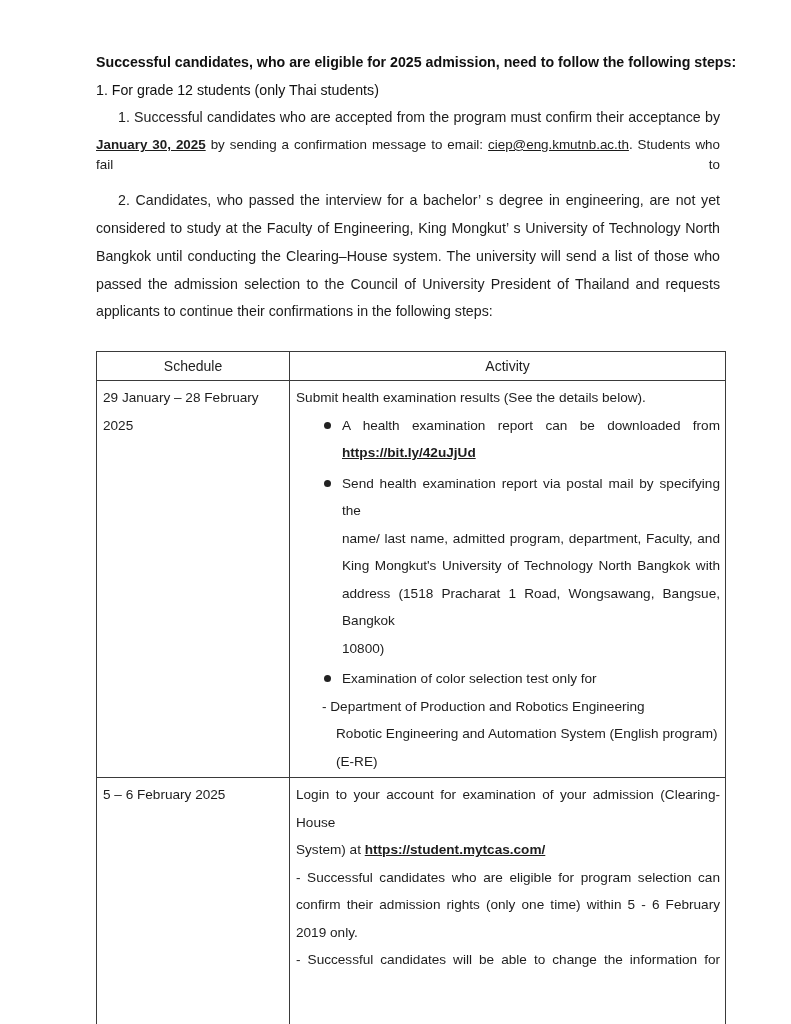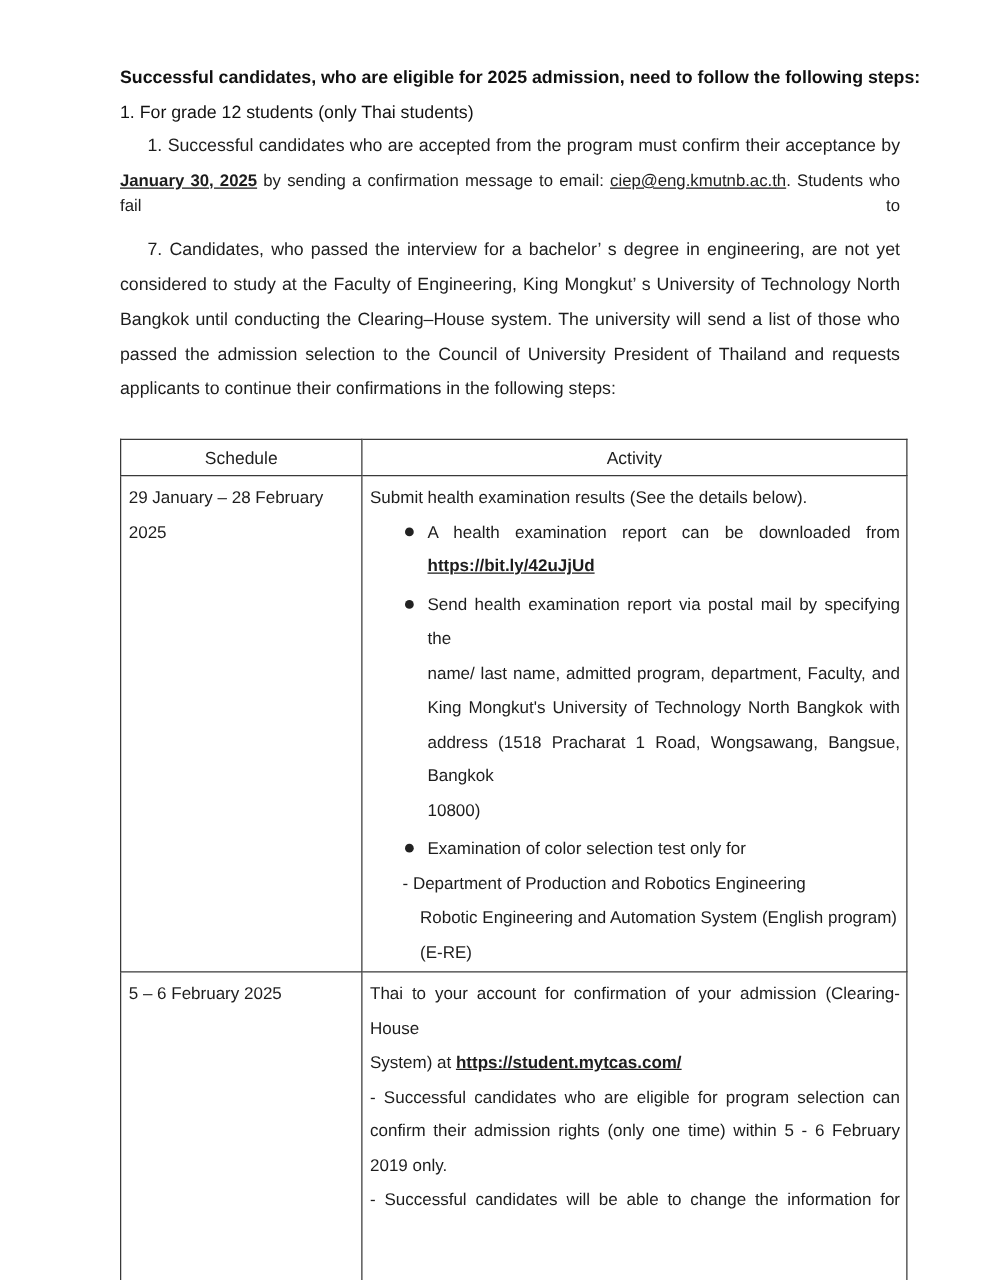--- a/index.html
+++ b/index.html
@@ -31,21 +31,21 @@
 <body>
 
 <div class="page">
 
   <div class="line bold" style="top:52px;">Successful candidates, who are eligible for 2025 admission, need to follow the following steps:</div>
   <div class="line bold" style="top:80px; font-weight:500;">1. For grade 12 students (only Thai students)</div>
 
   <div class="line just" style="top:107px; padding-left:22px; width:602px;">1. Successful candidates who are accepted from the program must confirm their acceptance by</div>
   <div class="line just" style="top:135px; font-size:13.4px;"><span class="ub">January 30, 2025</span><span> by sending a confirmation message to email: </span><span class="u">ciep@eng.kmutnb.ac.th</span><span>. Students who fail to</span></div>
 
-  <div class="line just" style="top:190px; padding-left:22px; width:602px;">7. Candidates, who passed the interview for a bachelor’ s degree in engineering, are not yet</div>
+  <div class="line just" style="top:190px; padding-left:22px; width:602px;">2. Candidates, who passed the interview for a bachelor’ s degree in engineering, are not yet</div>
   <div class="line just" style="top:218px;">considered to study at the Faculty of Engineering, King Mongkut’ s University of Technology North</div>
   <div class="line just" style="top:274px;">passed the admission selection to the Council of University President of Thailand and requests</div>
   <div class="line just" style="top:246px;">Bangkok until conducting the Clearing–House system.  The university will send a list of those who</div>
   <div class="line" style="top:301px;">applicants to continue their confirmations in the following steps:</div>
 
   <table class="sched">
     <tbody>
         <tr>
       <th class="c1">Schedule</th>
       <th>Activity</th>
@@ -89,21 +89,21 @@
         </div>
       </td>
     </tr>
 
     <tr class="row3">
       <td class="c1">
         <div class="cell-in">5 – 6 February 2025</div>
       </td>
       <td>
         <div class="cell-in2">
-          <span class="jl">Thai to your account for confirmation of your admission (Clearing-House</span>
+          <span class="jl">Login to your account for examination of your admission (Clearing-House</span>
           <span class="nl"><span>System) at </span><span class="ub">https://student.mytcas.com/</span></span>
           <span class="jl">-   Successful candidates who are eligible for program selection can</span>
           <span class="jl">confirm their admission rights (only one time) within 5 - 6 February</span>
           <span class="nl">2019 only.</span>
           <span class="jl">-  Successful candidates will be able to change the information for</span>
 
         </div>
       </td>
     </tr>
   </tbody>

